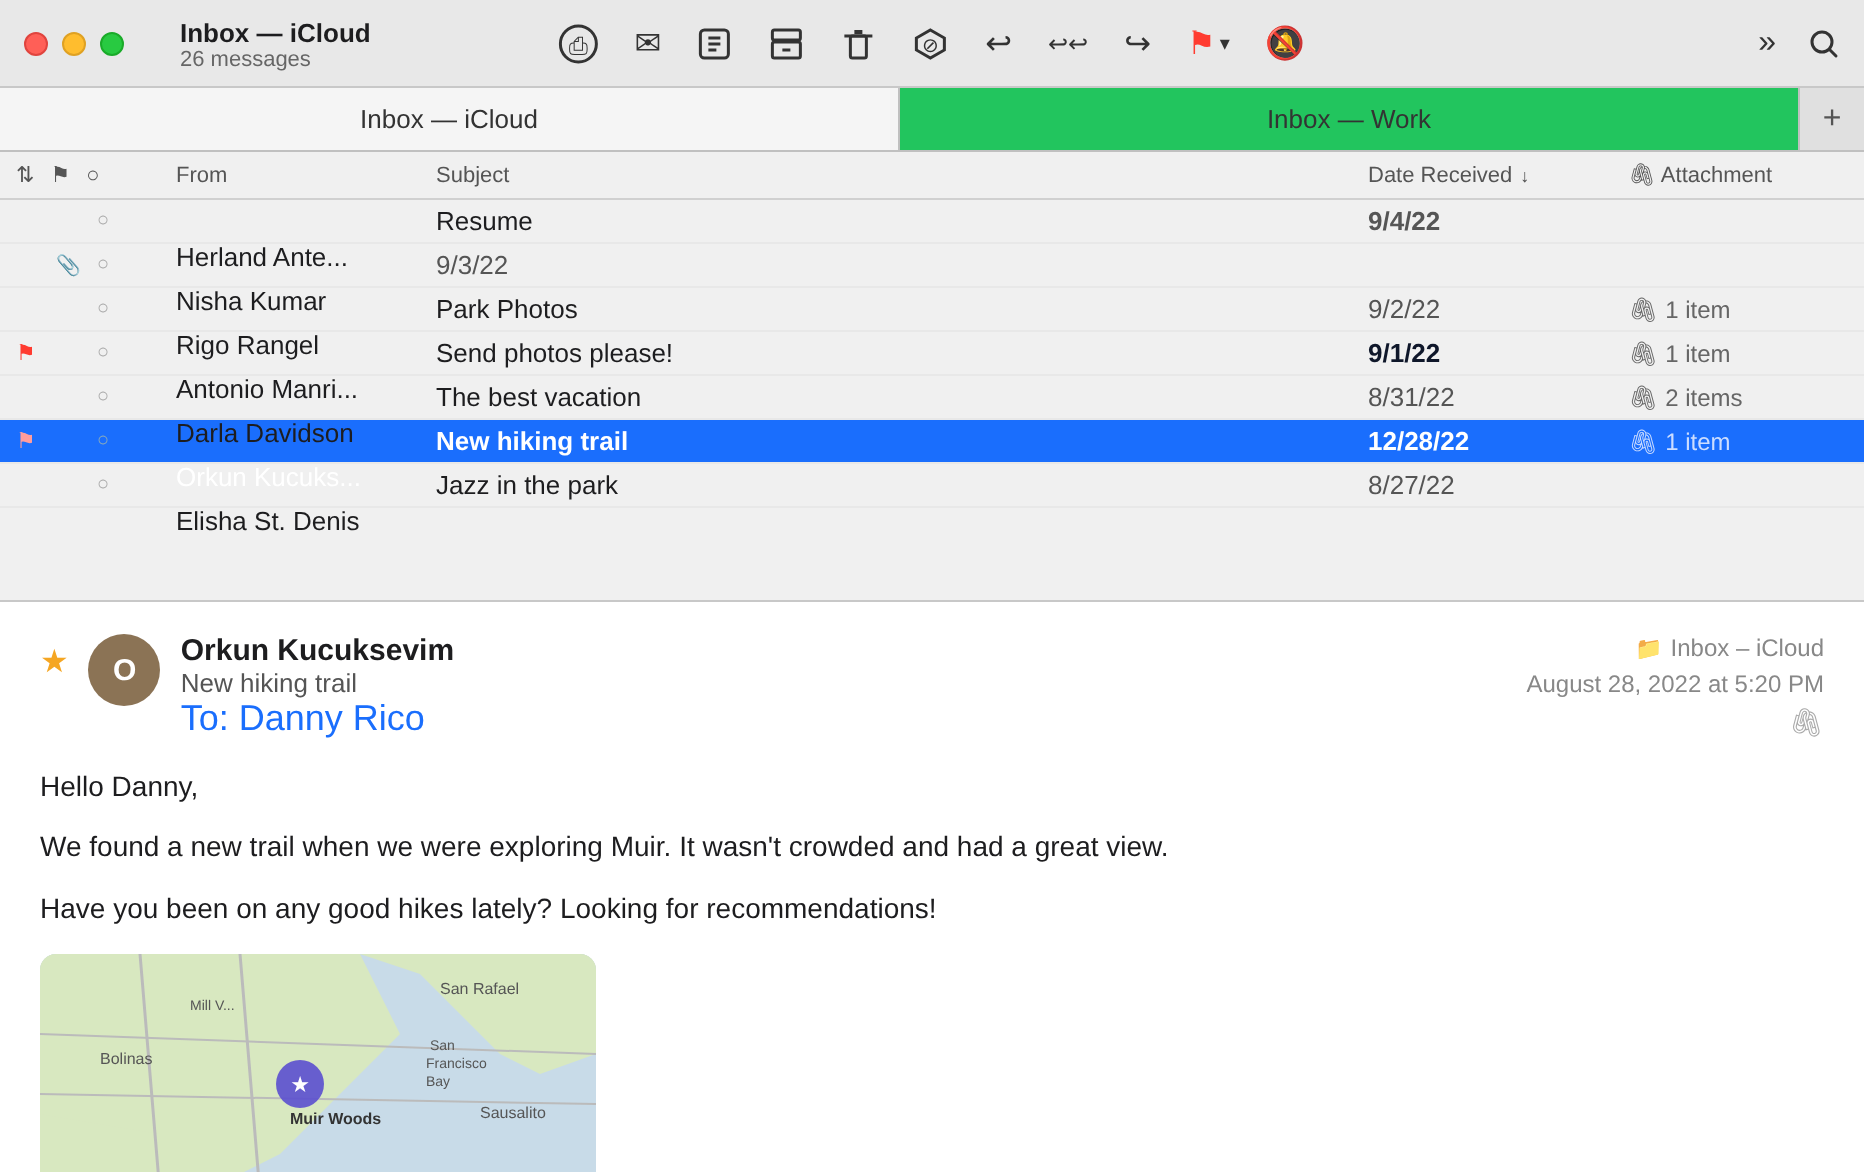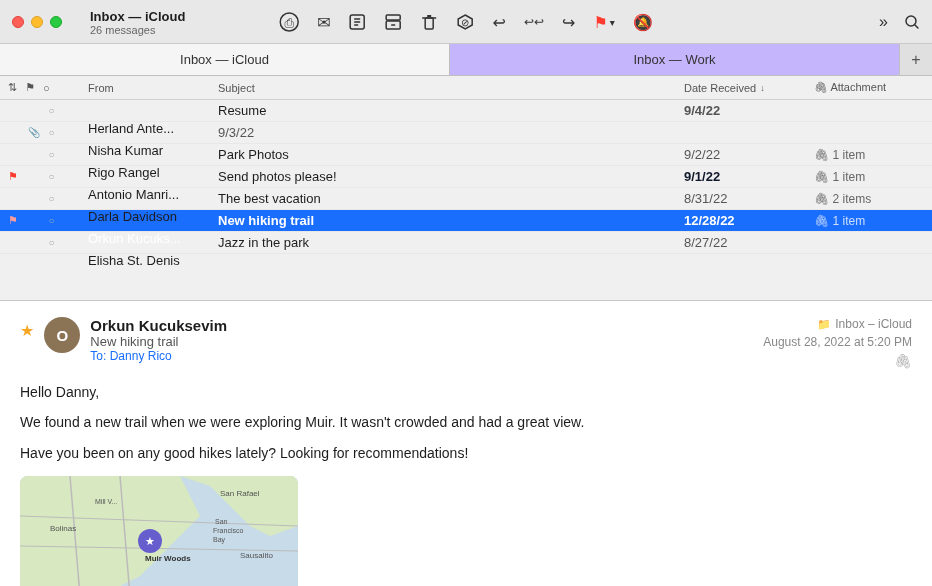--- a/index.html
+++ b/index.html
@@ -61,21 +61,21 @@
     }
     .tab {
       flex: 1;
       display: flex;
       align-items: center;
       justify-content: center;
       font-size: 13px;
       color: #333;
       border-right: 1px solid #c0c0c0;
       cursor: pointer;
-      background: #c4b5fd;
+      background: #22c55e;
     }
     .tab.active {
       background: #f5f5f5;
       font-weight: 500;
     }
     .tab-add {
       width: 32px;
       display: flex;
       align-items: center;
       justify-content: center;
@@ -220,21 +220,21 @@
     }
     .sender-name {
       font-size: 15px;
       font-weight: 600;
     }
     .sender-subject {
       font-size: 13px;
       color: #555;
     }
     .sender-to {
-      font-size: 12px;
+      font-size: 18px;
       color: #888;
     }
     .sender-to span { color: #1a6efd; }
     .email-meta {
       text-align: right;
       font-size: 12px;
       color: #888;
       display: flex;
       flex-direction: column;
       align-items: flex-end;

